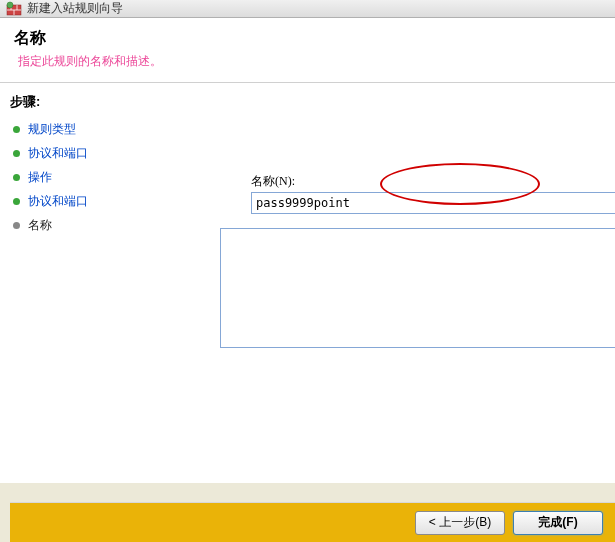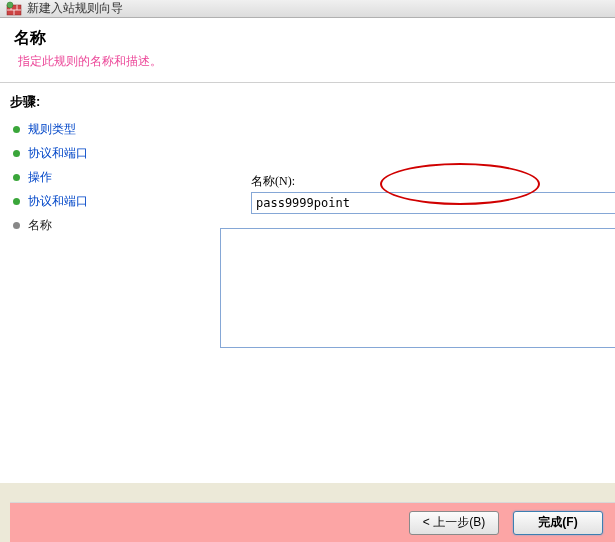--- a/index.html
+++ b/index.html
@@ -127,27 +127,27 @@
       top: 80px;
       pointer-events: none;
       background: transparent;
     }
     .footer {
       position: absolute;
       bottom: 0;
       left: 10px;
       right: 0;
       height: 40px;
-      background: #fca5a5;
+      background: #eab308;
       border-top: 1px solid #d8d8d8;
       display: flex;
       justify-content: flex-end;
       align-items: center;
       padding-right: 12px;
-      gap: 14px;
+      gap: 8px;
     }
     .btn {
       min-width: 90px;
       height: 24px;
       font-size: 12px;
       border: 1px solid #8a8a8a;
       border-radius: 3px;
       background: linear-gradient(to bottom, #fcfcfc, #e2e2e2);
       cursor: pointer;
       padding: 0 8px;

